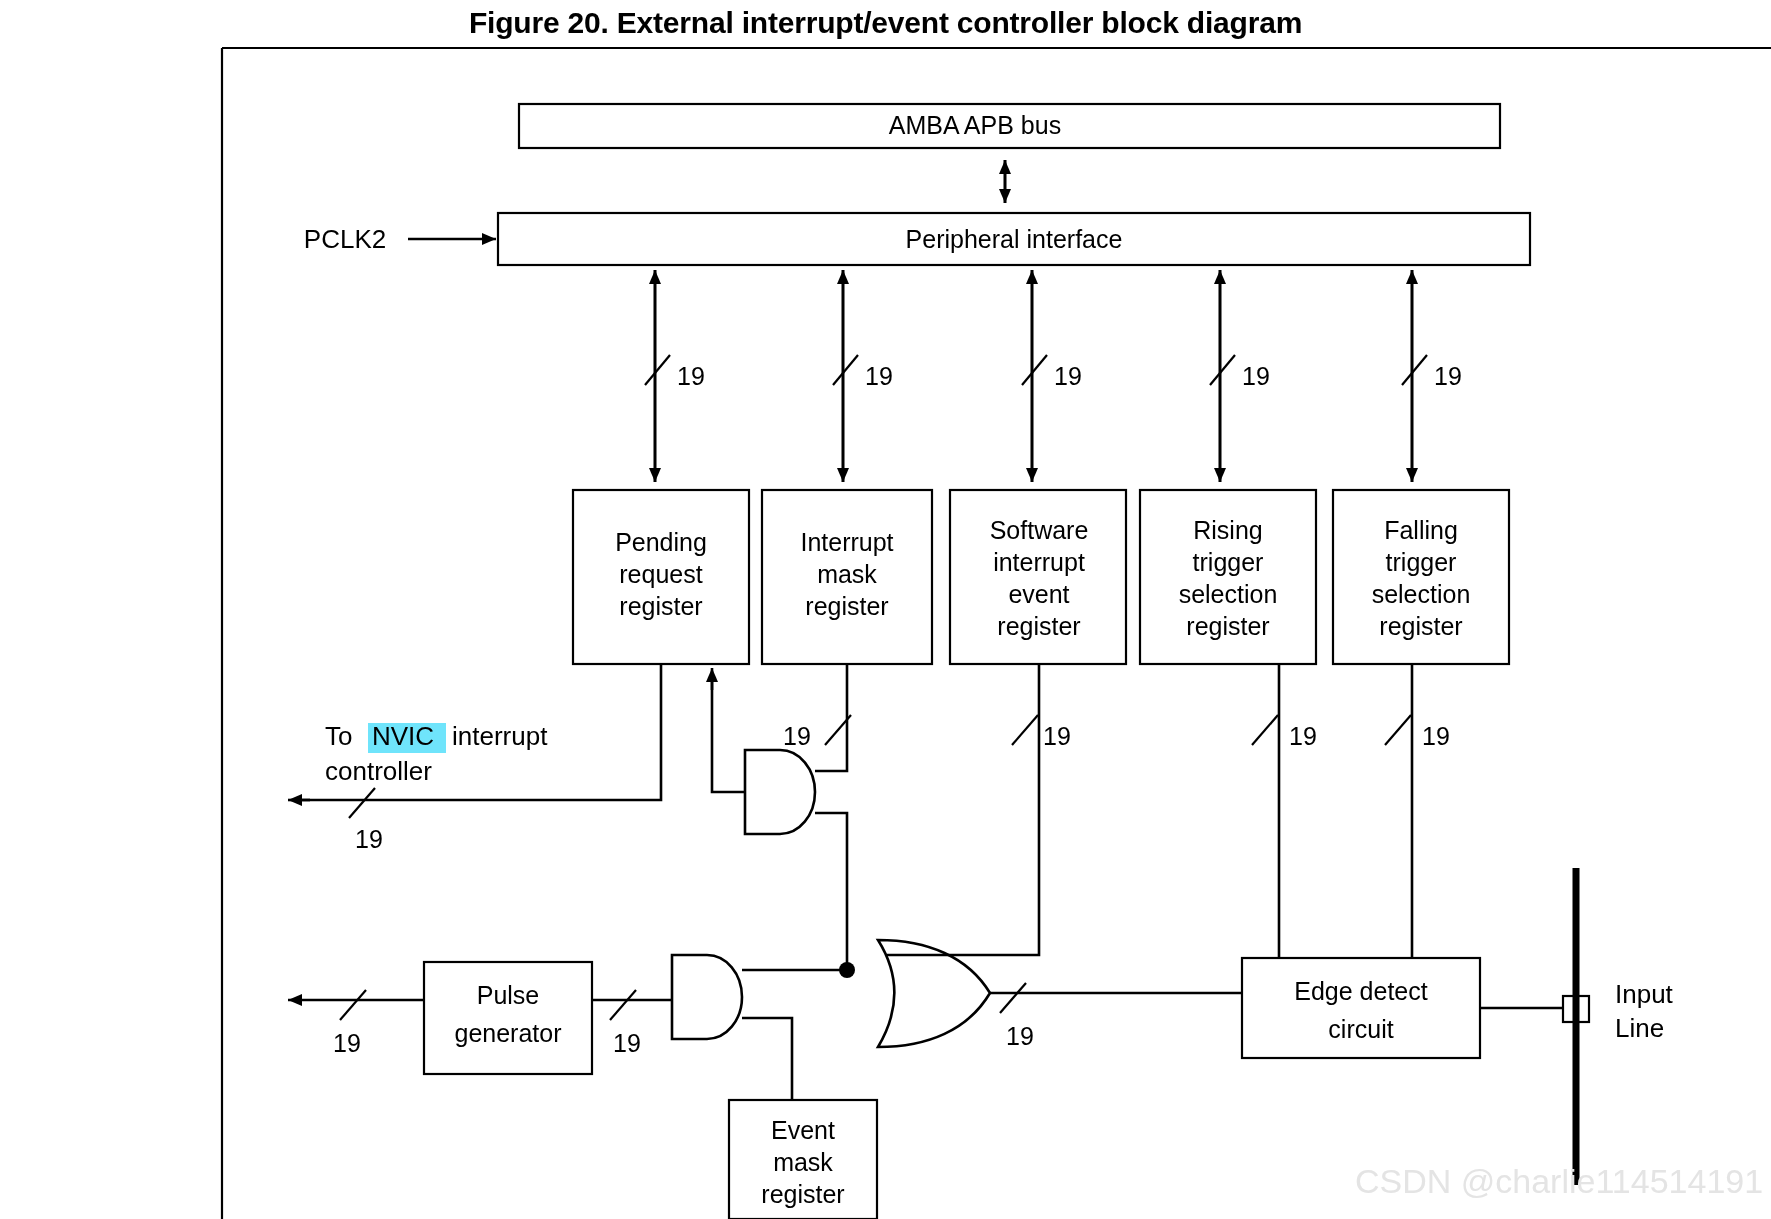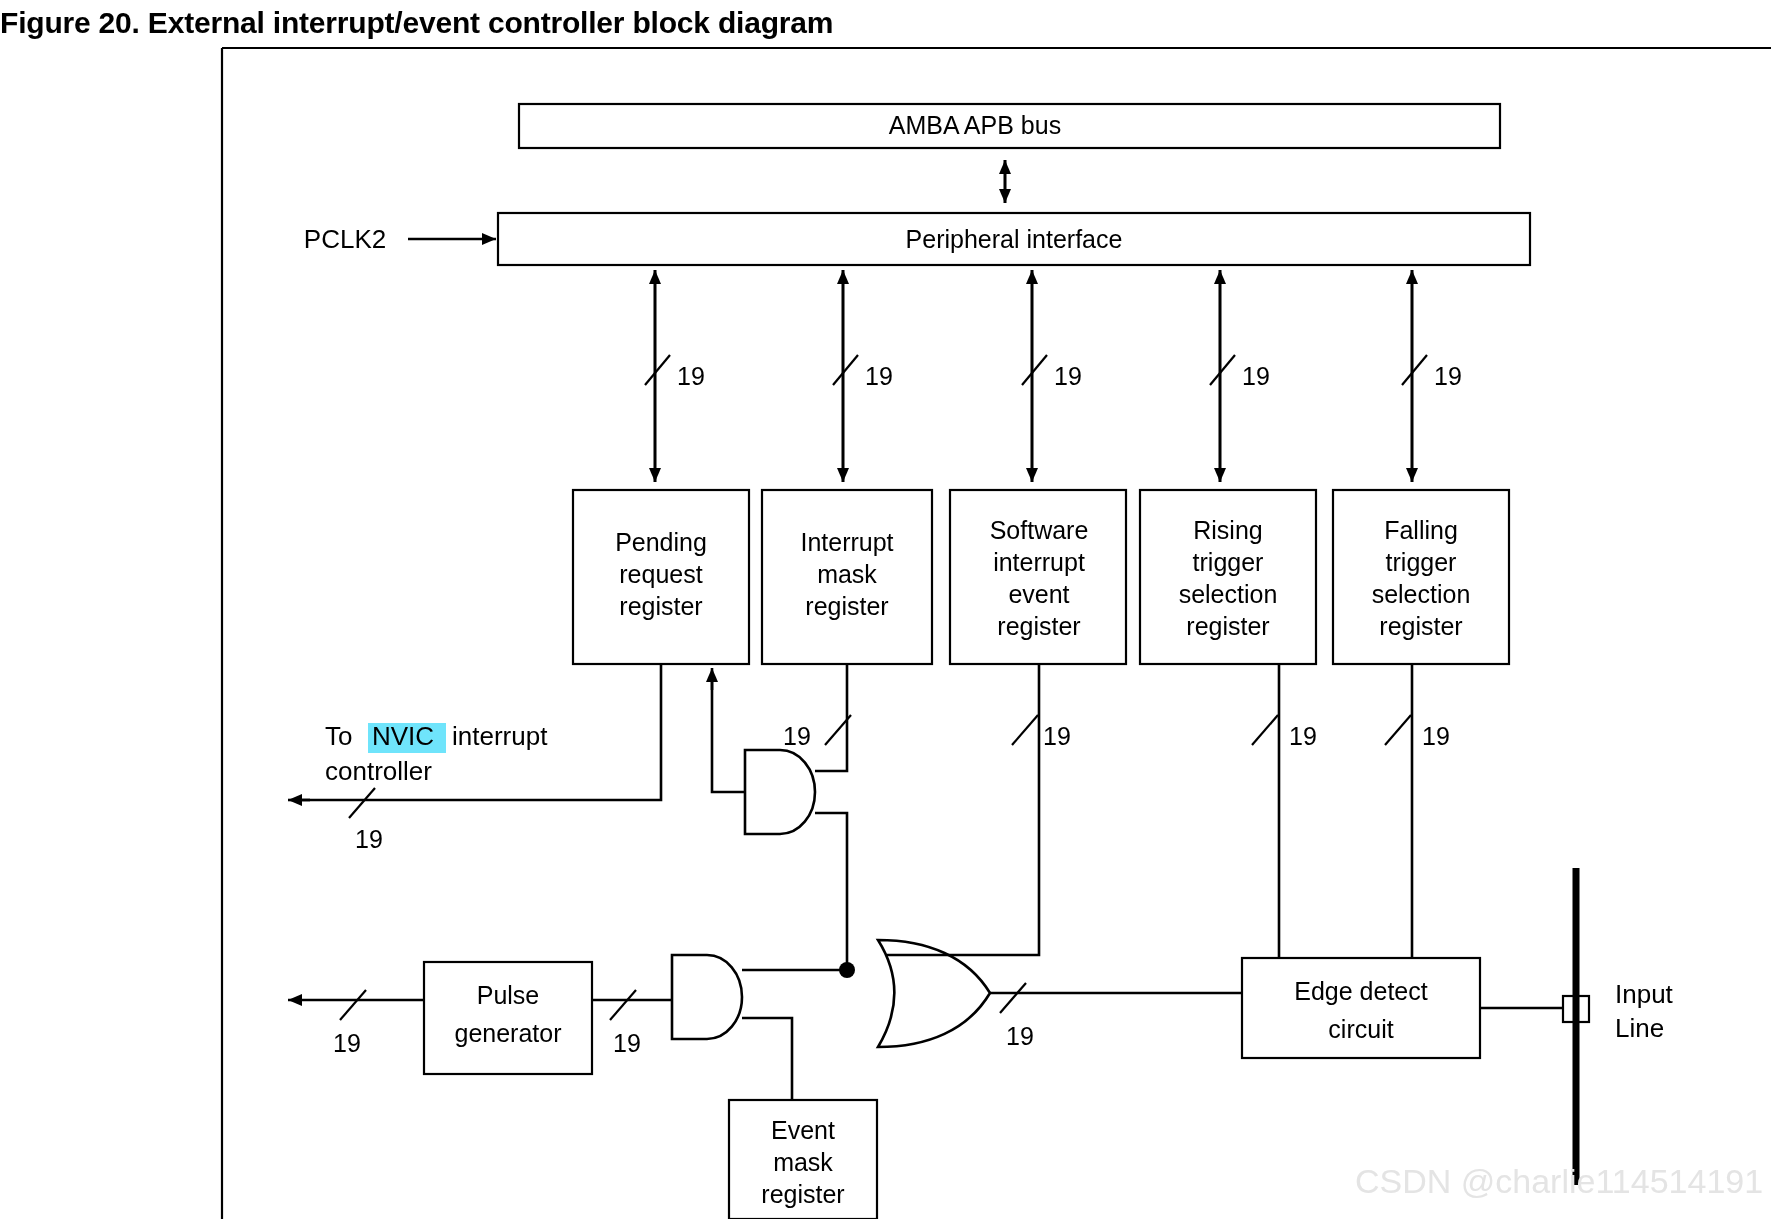--- a/index.html
+++ b/index.html
@@ -1,18 +1,18 @@
 <!DOCTYPE html>
 <html><head>
 <meta charset="utf-8">
 <style>
   html,body{margin:0;padding:0;background:#ffffff;}
   body{width:1771px;height:1219px;position:relative;overflow:hidden;
        font-family:"Liberation Sans","DejaVu Sans",sans-serif;color:#000;}
-  #figure-title{position:absolute;left:0;top:6px;width:1771px;
+  #figure-title{position:absolute;left:0;top:6px;width:1771px;text-align:center;
        font-size:30px;font-weight:bold;letter-spacing:-0.2px;}
   #diagram-frame{position:absolute;left:0;top:0;width:1771px;height:1203px;}
   svg{display:block;}
   text{font-family:"Liberation Sans","DejaVu Sans",sans-serif;fill:#000;}
   .blk-label{font-size:25px;text-anchor:middle;}
   .bus-label{font-size:25px;}
   .side-label{font-size:26px;}
   .wm{font-family:"Liberation Sans","DejaVu Sans",sans-serif;fill:#e4e4e4;font-size:34px;}
   .ln{stroke:#000;fill:none;}
   .box{fill:#ffffff;stroke:#000;stroke-width:2.2;}

